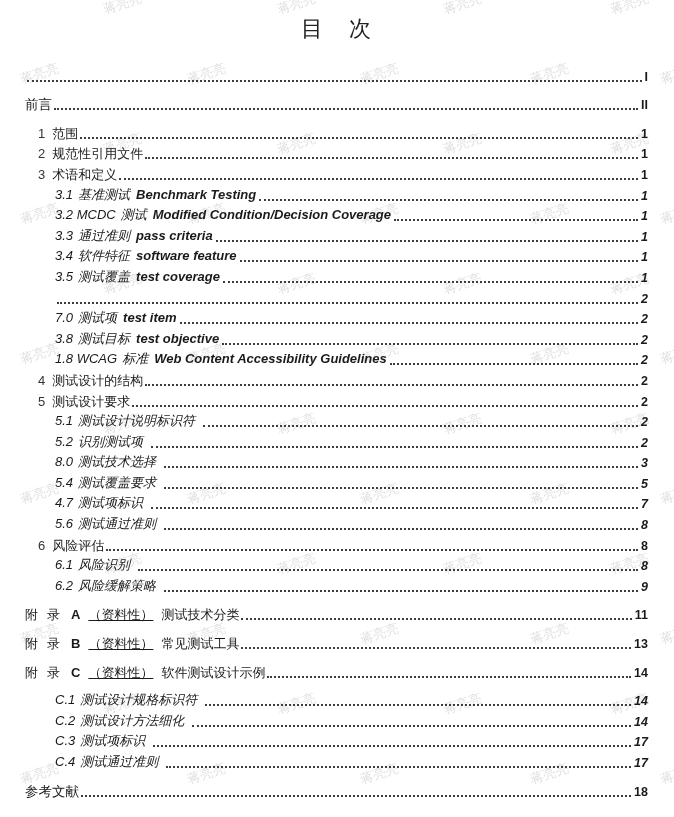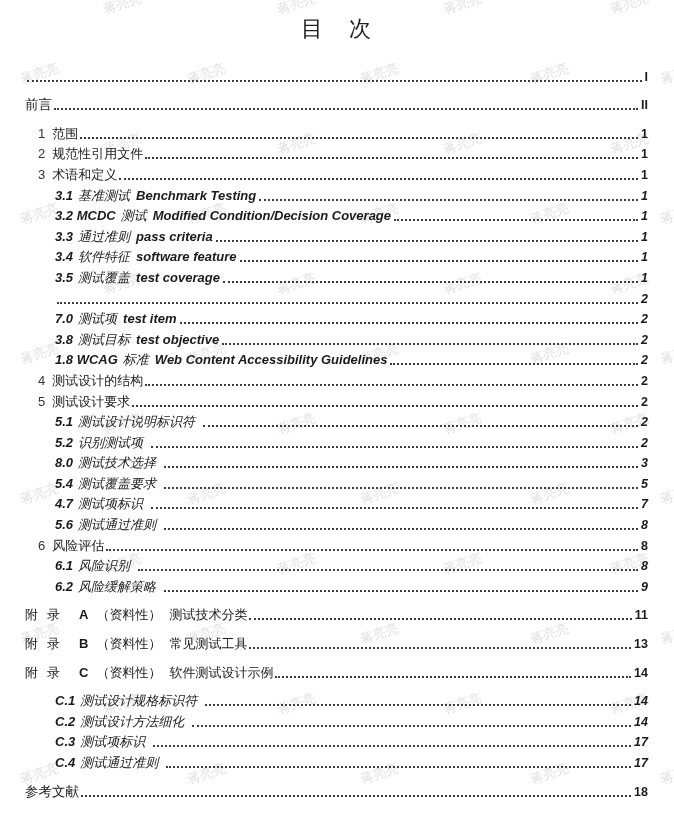--- a/index.html
+++ b/index.html
@@ -48,28 +48,28 @@
     font-weight:bold;font-size:12.5px;
     font-family:"Liberation Sans",sans-serif;
   }
   
   .row.front .label{font-family:"Liberation Serif",serif;font-size:13.5px;}
   
   .row.chapter{padding-left:13px;}
   .row.chapter .c-num{margin-right:7px;color:#333;}
   
   .row.sub{padding-left:30px;font-style:italic;}
-  .row.sub .s-num{font-weight:bold;margin-right:5px;}
-  .row.sub .s-zh{font-family:Liberation Serif, serif;margin-right:6px;}
+  .row.sub .s-num{font-weight:normal;margin-right:5px;}
+  .row.sub .s-zh{font-family:Liberation Mono, monospace;margin-right:6px;}
   .row.sub .s-en{font-weight:bold;margin-right:1px;}
   .row.sub .pagenum{font-style:italic;}
   
-  .row.appendix .a-prefix{letter-spacing:9px;margin-right:10px;}
+  .row.appendix .a-prefix{letter-spacing:9px;margin-right:2px;}
   .row.appendix .a-letter{font-weight:bold;margin-right:8px;}
-  .row.appendix .a-note{margin-right:8px;}
+  .row.appendix .a-note{margin-right:8px;text-decoration:underline;}
 </style>
 </head>
 <body>
 
 <div class="page-wrap">
   <div class="watermark-layer" id="wm-layer">
       <span class="wm" style="left: 103px; top: -5px;">蒋亮亮</span>
       <span class="wm" style="left: 277px; top: -5px;">蒋亮亮</span>
       <span class="wm" style="left: 443px; top: -5px;">蒋亮亮</span>
       <span class="wm" style="left: 610px; top: -5px;">蒋亮亮</span>

